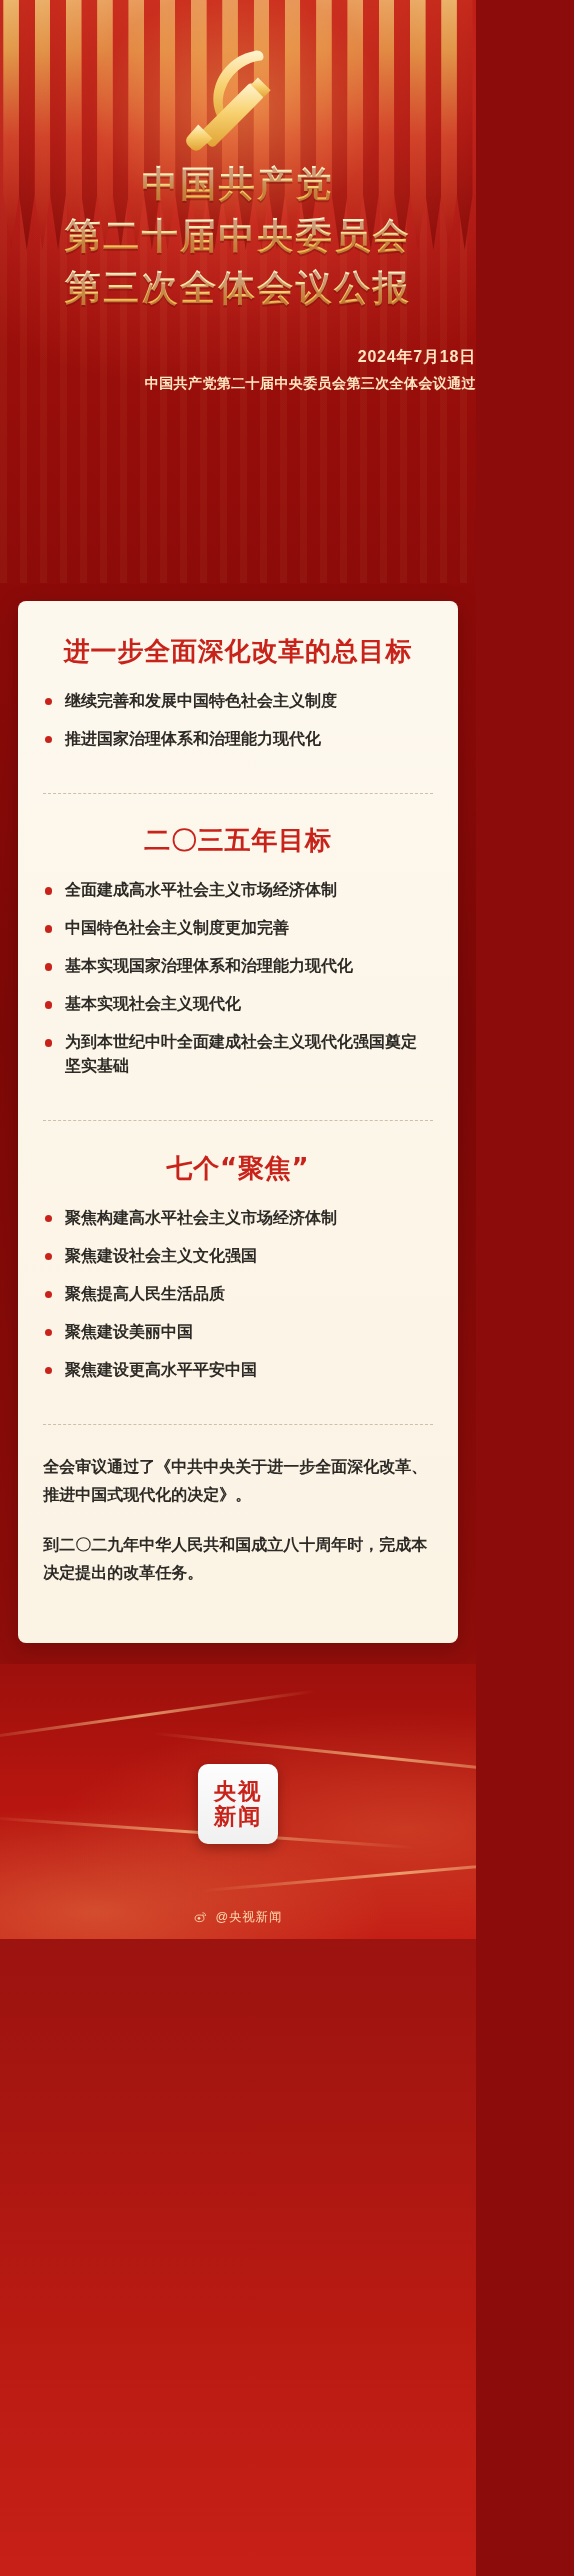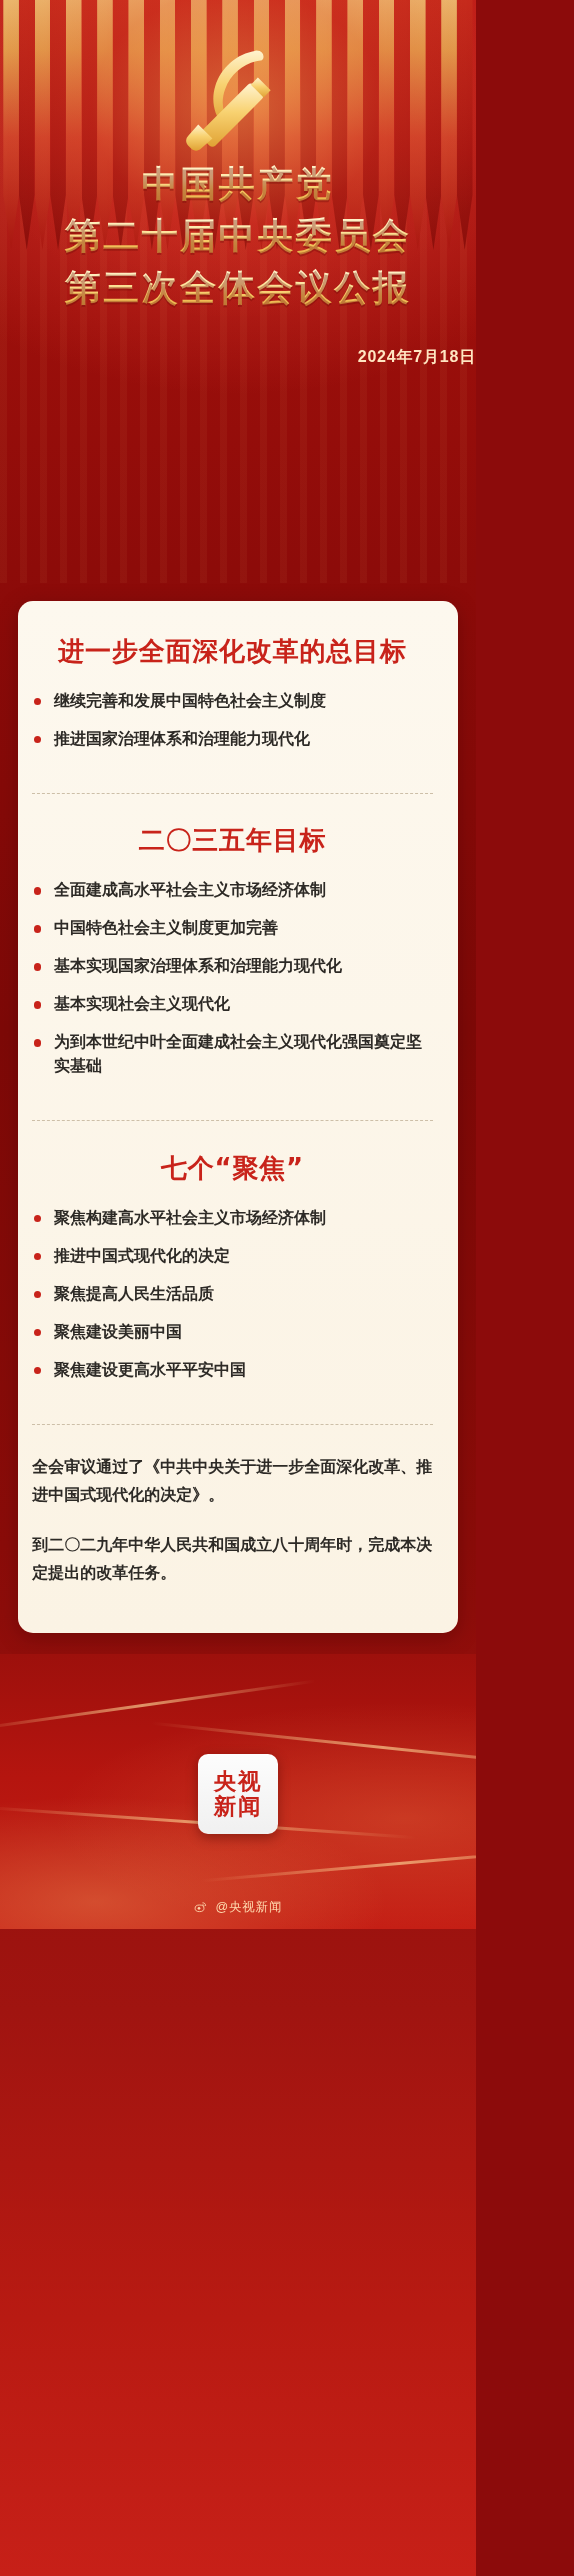--- a/index.html
+++ b/index.html
@@ -89,22 +89,22 @@
     margin-left: 20px;
   }
   .sub-date { font-size: 16px; letter-spacing: 0.8px; margin-bottom: 7.5px; font-weight: 700;}
   .sub-meta { font-size: 14px; letter-spacing: 0.4px; font-weight: 700;}
 
   
   .card {
     position: relative;
     margin: 18.3px 18.3px 0 18.3px;
     background: linear-gradient(180deg, #fdf8ee 0%, #fbf3e4 100%);
-    border-radius: 15px;
-    padding: 28px 25px 33px 14px;
+    border-radius: 8px;
+    padding: 28px 25px 33px 25px;
     box-shadow: 0 5px 20px rgba(60,5,3,.35);
   }
   .section { padding: 3.3px 0 6.7px 0; }
   .sec-title {
     text-align: center;
     font-family: "DejaVu Sans", "Liberation Sans", sans-serif;
     font-weight: 700;
     font-size: 26px;
     color: #c8231a;
     line-height: 1.45;
@@ -134,21 +134,21 @@
     margin: 21.6px 0 25px 0;
     height: 0;
   }
   .para {
     font-size: 16px;
     line-height: 1.75;
     color: #2d2a26;
     font-weight: 700;
     margin-bottom: 21.6px;
   }
-  .para:last-child { margin-bottom: 6px; }
+  .para:last-child { margin-bottom: 16px; }
 
   
   .footer {
     position: relative;
     margin-top: 21.6px;
     height: 275px;
     overflow: hidden;
   }
   .ribbons {
     position: absolute;
@@ -258,20 +258,21 @@
       </svg>
     </div>
 
     <div class="title-wrap">
       <div class="title-line">中国共产党</div>
       <div class="title-line">第二十届中央委员会</div>
       <div class="title-line">第三次全体会议公报</div>
 
       <div class="subtitle">
         <div class="sub-date">2024年7月18日</div>
+        <div class="sub-meta">中国共产党第二十届中央委员会第三次全体会议通过</div>
       </div>
     </div>
   </div>
 
   <div class="card">
 
     <div class="section">
       <div class="sec-title">进一步全面深化改革的总目标</div>
       <ul class="points">
         <li>继续完善和发展中国特色社会主义制度</li>
@@ -291,21 +292,21 @@
         <li>为到本世纪中叶全面建成社会主义现代化强国奠定坚实基础</li>
       </ul>
     </div>
 
     <div class="divider"></div>
 
     <div class="section">
       <div class="sec-title">七个“聚焦”</div>
       <ul class="points">
         <li>聚焦构建高水平社会主义市场经济体制</li>
-        <li>推进中国式现代化的决定</li>
+        <li>聚焦建设社会主义文化强国</li>
         <li>聚焦提高人民生活品质</li>
         <li>聚焦建设美丽中国</li>
         <li>聚焦建设更高水平平安中国</li>
       </ul>
     </div>
 
     <div class="divider"></div>
 
     <div class="section">
       <p class="para">全会审议通过了《中共中央关于进一步全面深化改革、推进中国式现代化的决定》。</p>

